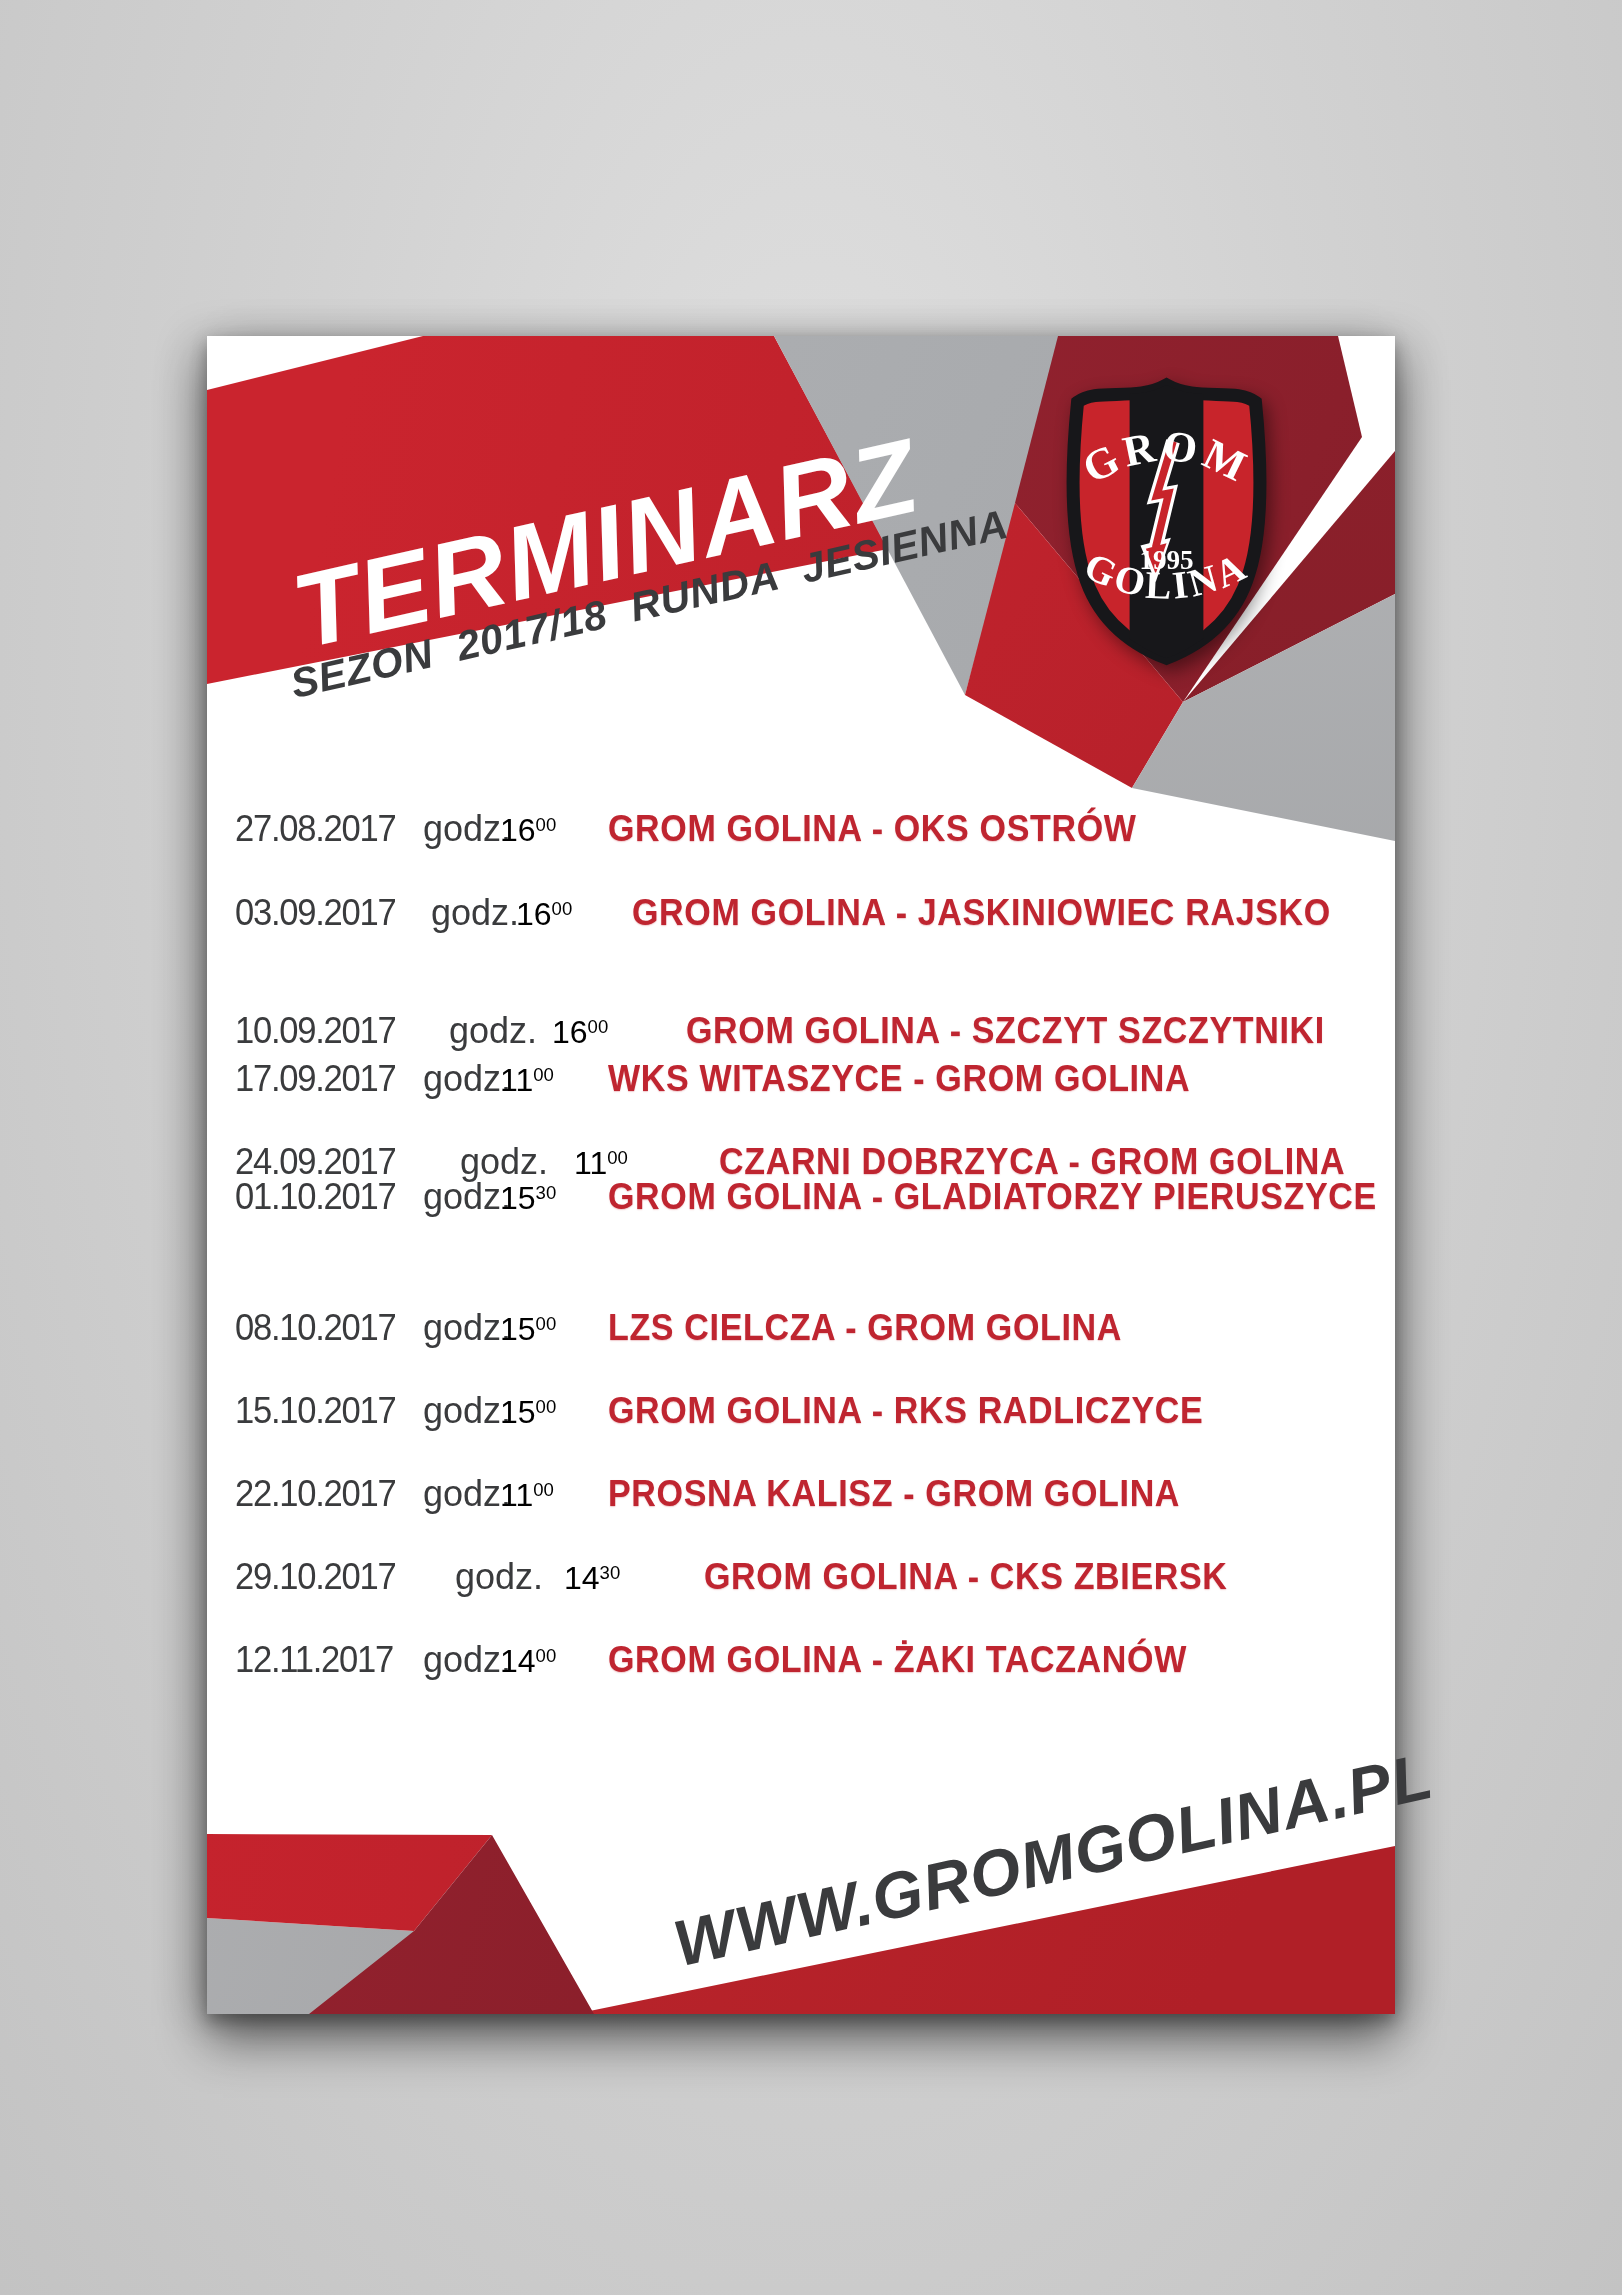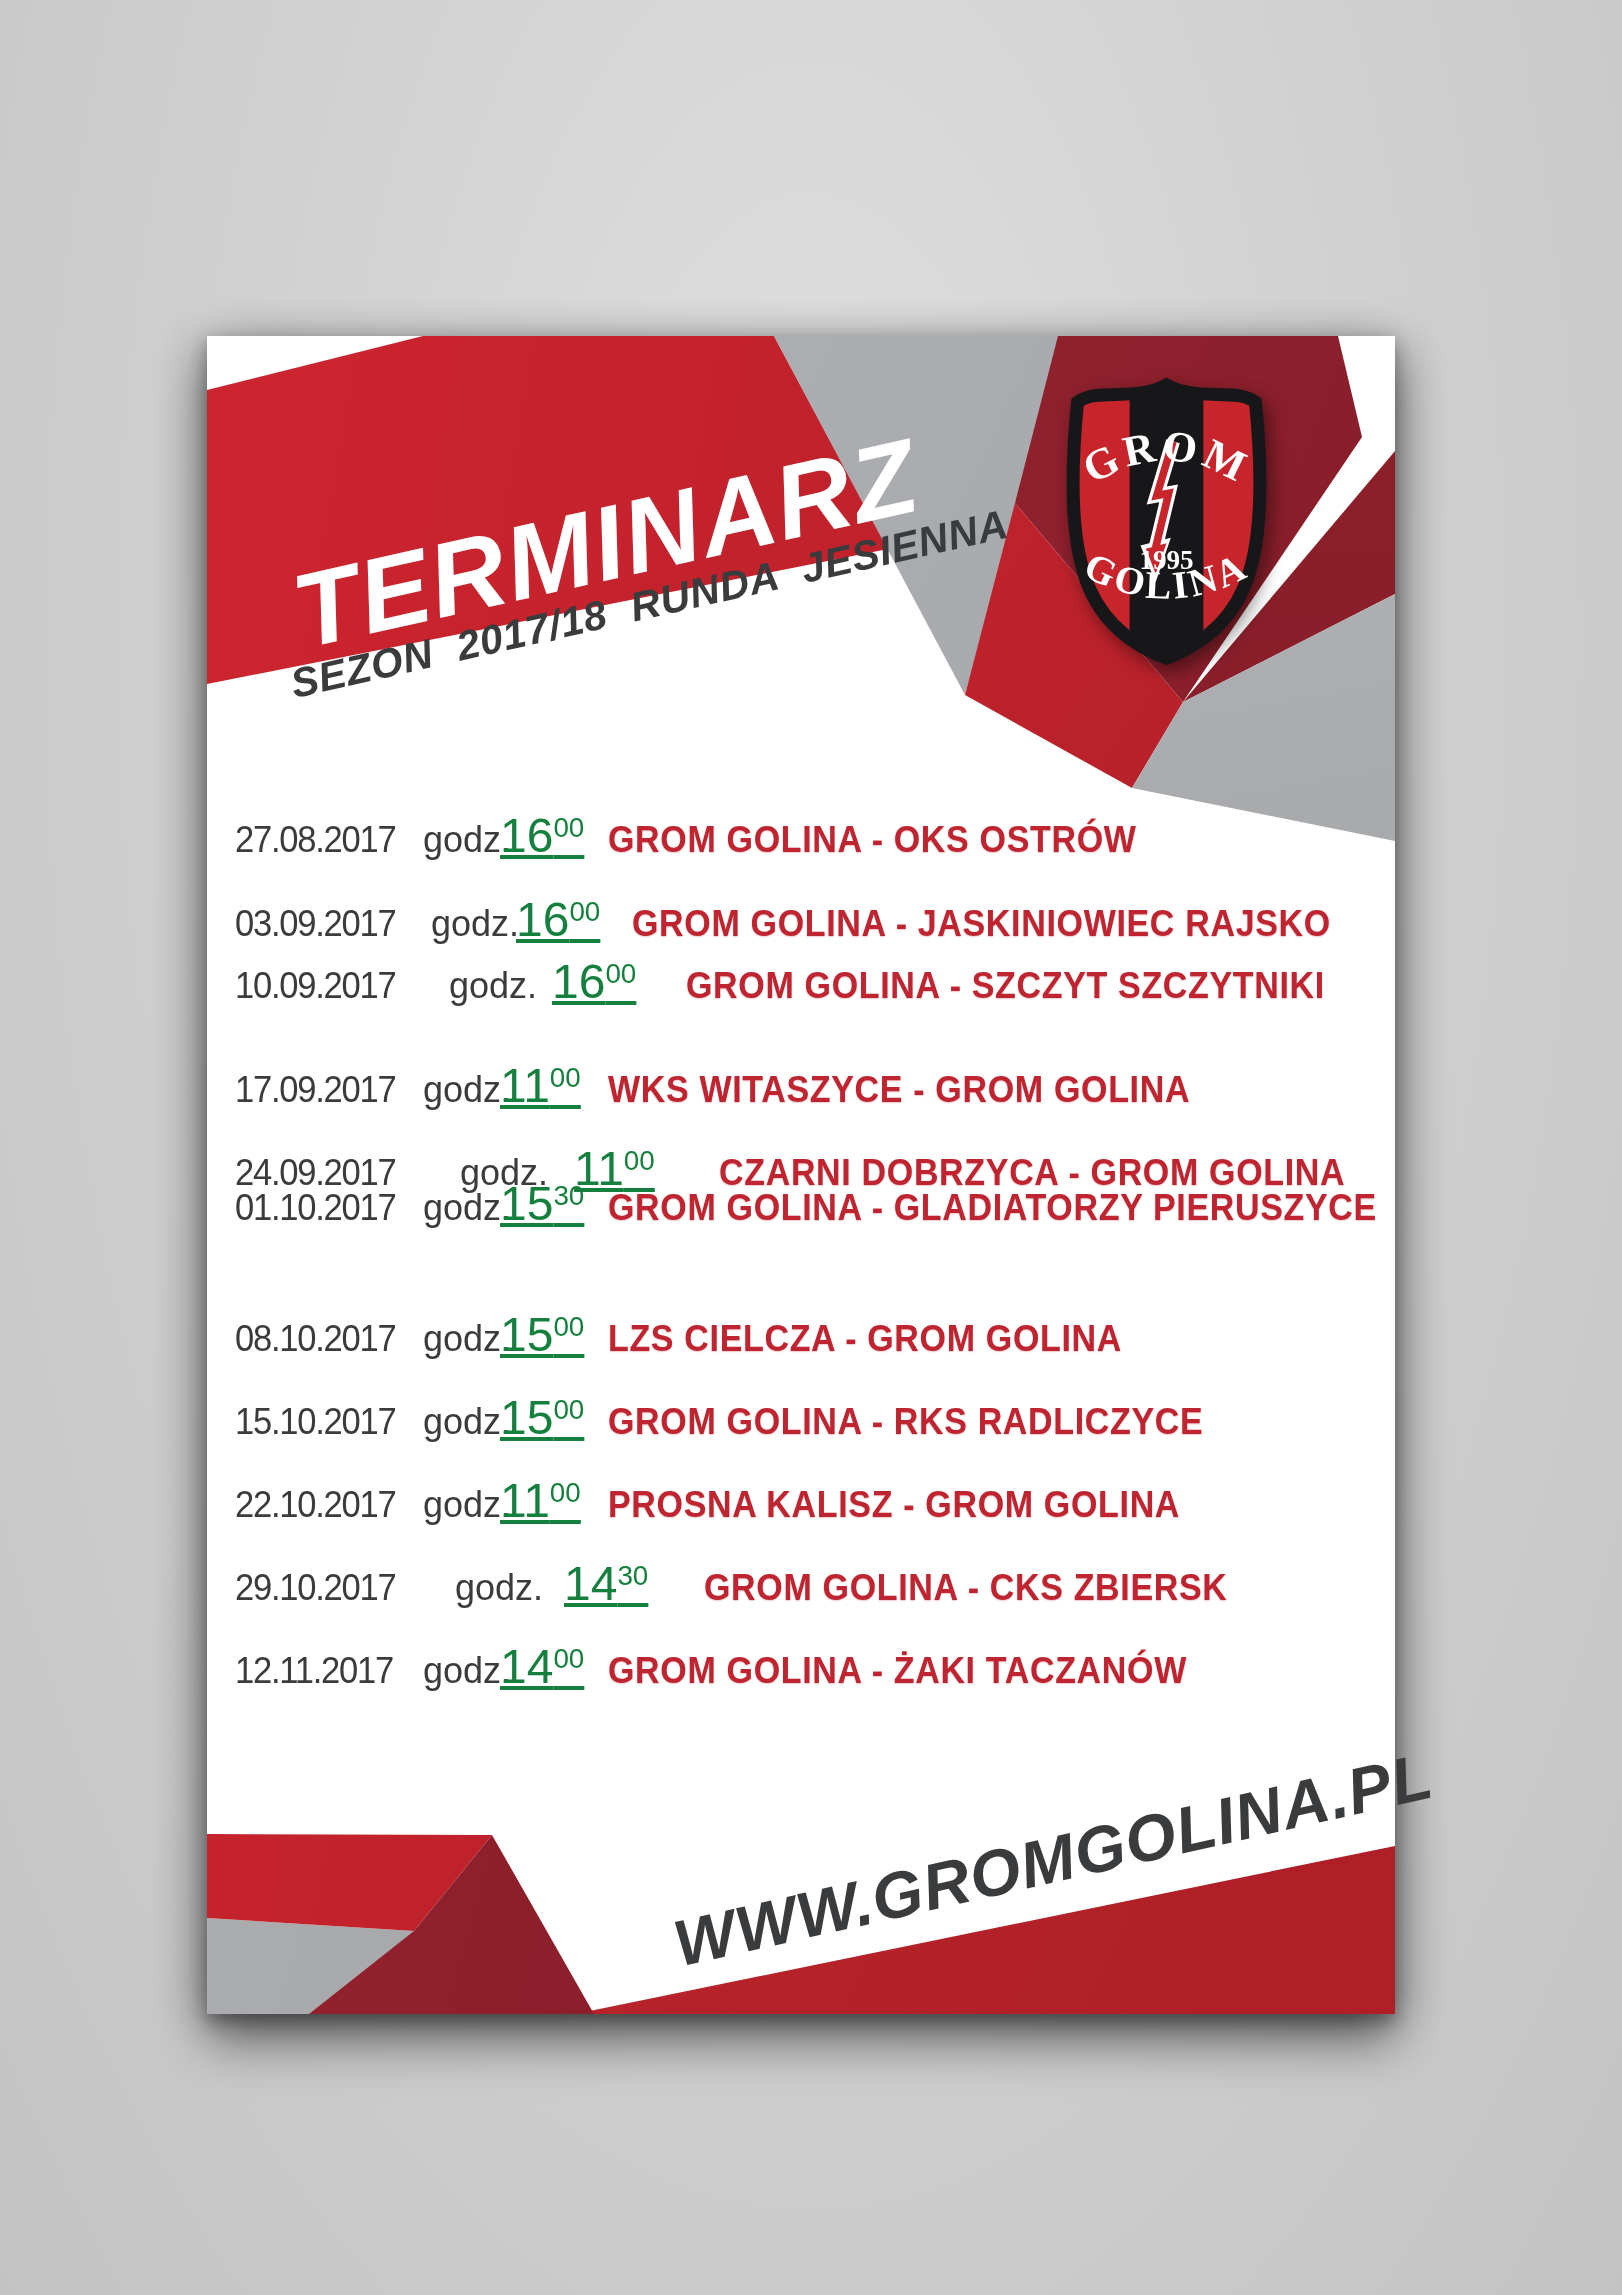--- a/index.html
+++ b/index.html
@@ -44,21 +44,21 @@
   #subtitle { left:80px; top:329px; font-size:41px; line-height:1; font-weight:bold; font-style:italic;
               color:#3a3b3d; letter-spacing:0.7px; word-spacing:13px; }
   #website  { left:461px; top:1577px; font-size:65px; line-height:1; font-weight:bold; font-style:italic;
               color:#3a3b3d; letter-spacing:1.3px; }
   
   #schedule { position:absolute; left:28px; top:0; right:0; }
   .row { position:absolute; left:0; height:46px; display:flex; align-items:baseline; white-space:nowrap;justify-content:space-between; }
   .c-date { display:inline-block; width:188px; font-size:36px; color:#3a3b3d; letter-spacing:-1.3px;
             transform:scaleX(.96); transform-origin:0 100%; }
   .c-godz { display:inline-block; width:77px; font-size:36px; color:#3a3b3d; }
-  .c-time { display:inline-block; width:80px; font-size:48px; color:#15803d;text-decoration:underline; }
+  .c-time { display:inline-block; width:80px; font-size:32px; color:#000000; }
   .c-time sup { font-size:58%; position:relative; top:-0.55em; vertical-align:baseline; letter-spacing:0; }
   .c-match { display:inline-block; margin-left:27.5px; font-size:37px; font-weight:bold; color:#bf2530;
              letter-spacing:0.7px; transform:scaleX(.92); transform-origin:0 100%;
              text-shadow:0 1.3px 1.3px rgba(191,37,48,.25); }
   
   #crest { position:absolute; left:851px; top:38px; width:217px; height:293px;
            filter:drop-shadow(5.2px 7.9px 9.2px rgba(0,0,0,.45)); }
   #crest text { font-family:"Liberation Serif", serif; font-weight:bold; fill:#ffffff; }
 </style>
 </head>
@@ -116,21 +116,21 @@
         <span class="c-godz">godz.</span>
         <span class="c-time"><span class="t">16</span><sup>00</sup></span>
         <span class="c-match">GROM GOLINA - OKS OSTRÓW</span>
       </div>
       <div class="row" style="top: 556px; gap: 8px;">
         <span class="c-date">03.09.2017</span>
         <span class="c-godz">godz.</span>
         <span class="c-time"><span class="t">16</span><sup>00</sup></span>
         <span class="c-match">GROM GOLINA - JASKINIOWIEC RAJSKO</span>
       </div>
-      <div class="row" style="top: 618px; gap: 26px;">
+      <div class="row" style="top: 674px; gap: 26px;">
         <span class="c-date">10.09.2017</span>
         <span class="c-godz">godz.</span>
         <span class="c-time"><span class="t">16</span><sup>00</sup></span>
         <span class="c-match">GROM GOLINA - SZCZYT SZCZYTNIKI</span>
       </div>
       <div class="row" style="top: 722px;">
         <span class="c-date">17.09.2017</span>
         <span class="c-godz">godz.</span>
         <span class="c-time"><span class="t">11</span><sup>00</sup></span>
         <span class="c-match">WKS WITASZYCE - GROM GOLINA</span>

